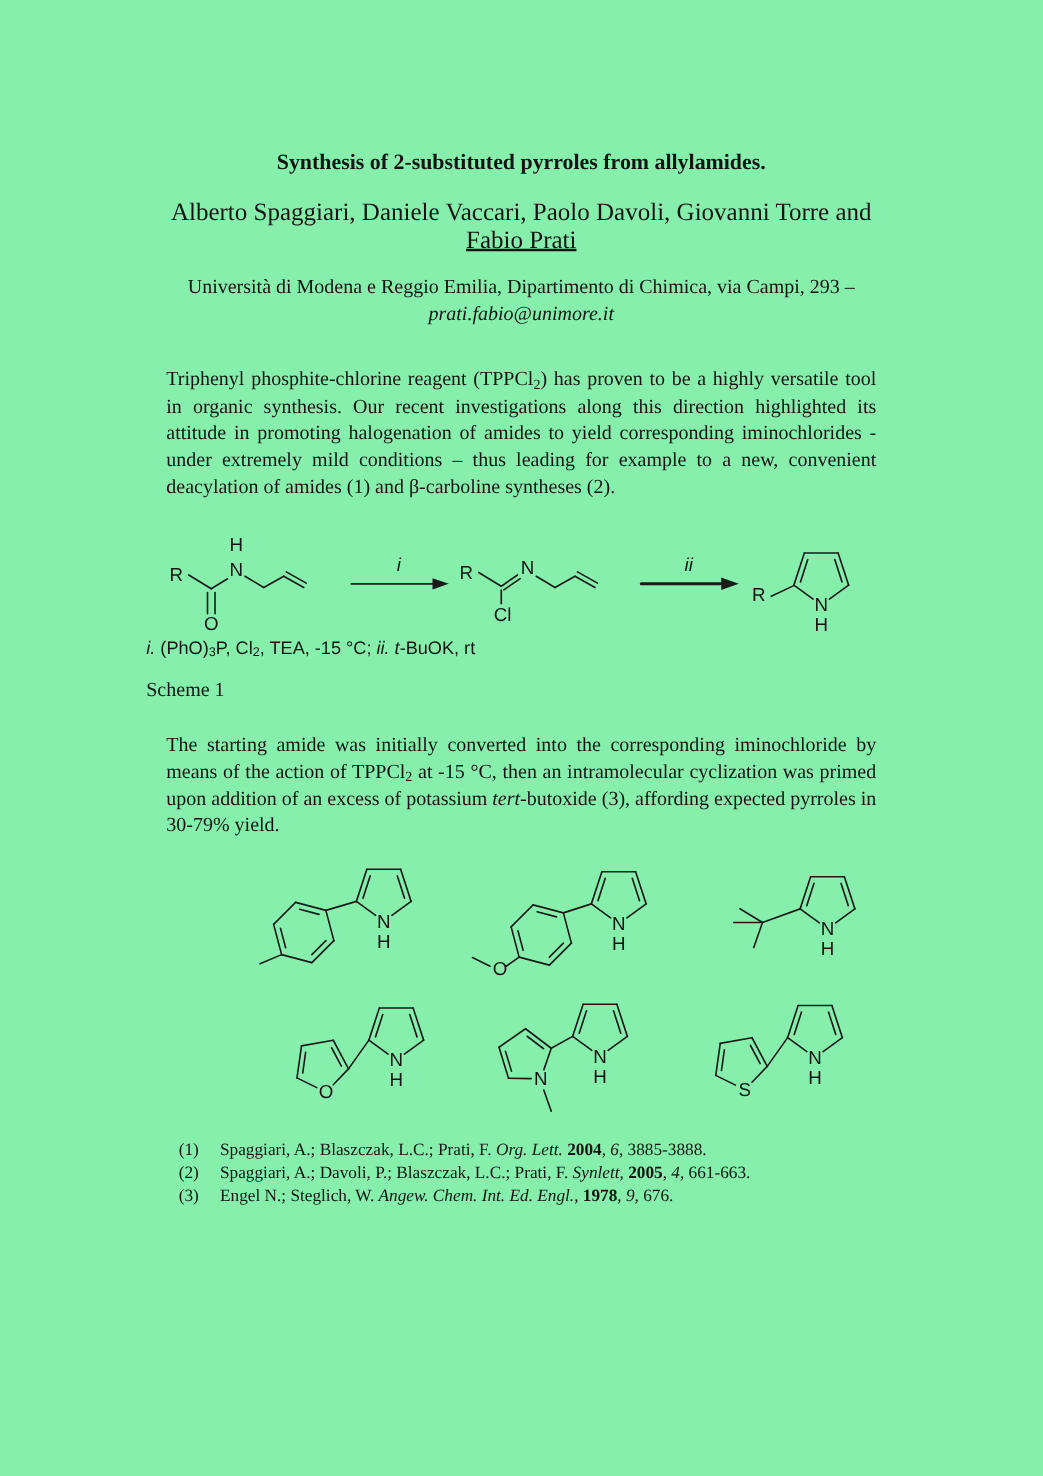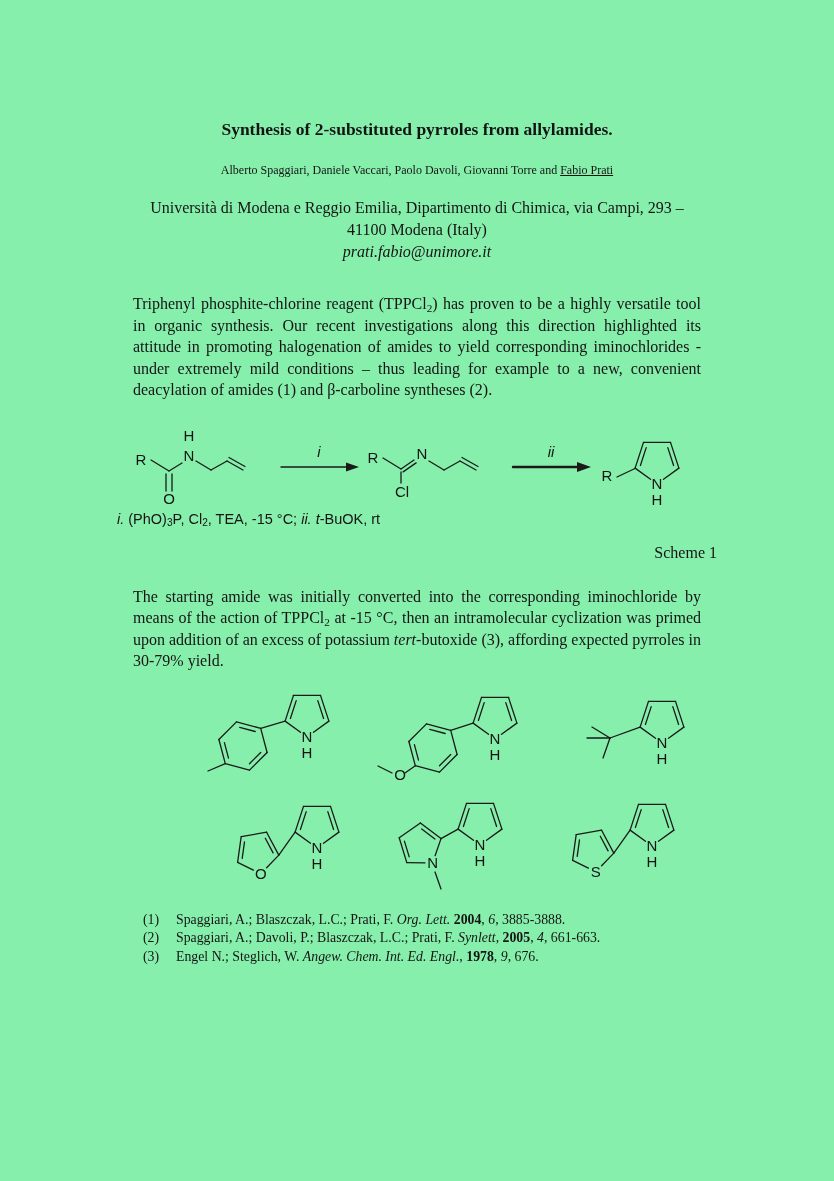--- a/index.html
+++ b/index.html
@@ -3,30 +3,30 @@
 <meta charset="utf-8">
 <style>
   html,body { margin:0; padding:0; background:#ffffff; }
   .page {
     position:relative; width:834px; height:1181px; background:#86efac;
     color:#141414; font-family:"Liberation Serif", serif; overflow:hidden;
   }
   .content { width:600px; margin:0 auto; box-sizing:border-box; padding-top:118px; }
 
   .title { margin:0; font-size:17.5px; font-weight:bold; text-align:center; line-height:22px; }
-  .authors { margin-top:19px; text-align:center; font-size:12px; line-height:22px; }
+  .authors { margin-top:19px; text-align:center; font-size:20px; line-height:22px; }
   .affiliation { margin-top:16px; text-align:center; font-size:16px; line-height:22px; }
   .email { font-style:italic; }
 
   .body-text { margin-top:30px; font-size:16px; line-height:21.5px; text-align:justify; }
   .body-text p { margin:16px; }
 
   .scheme-row { margin-top:18px; display:flex; justify-content:center; align-items:flex-start; }
   .conditions { margin-top:2px; text-align:left; font-family:"Liberation Sans", sans-serif; font-size:14.5px; line-height:20px; }
-  .scheme-caption { margin-top:13px; text-align:right; font-size:16px; line-height:22px; }
+  .scheme-caption { margin-top:13px; text-align:left; font-size:16px; line-height:22px; }
   .body-text2 { margin-top:22px; }
 
   .fig-row { display:flex; align-items:flex-start; }
   .fig-row1 { margin-top:6px; padding-left:78px; }
   .fig-row1 .gap1 { width:20px; flex:none; }
   .fig-row1 .gap2 { width:32px; flex:none; }
   .fig-row2 { margin-top:2px; padding-left:100px; }
   .fig-row2 .gap1 { width:28px; flex:none; }
   .fig-row2 .gap2 { width:35px; flex:none; }
 
@@ -101,21 +101,20 @@
 
 <div class="page">
   <div class="content">
 
     <h1 class="title">Synthesis of 2-substituted pyrroles from allylamides.</h1>
 
     <div class="authors"><span>Alberto Spaggiari, Daniele Vaccari, Paolo Davoli, Giovanni Torre and </span><span class="u">Fabio Prati</span></div>
 
     <div class="affiliation">
       <div>Università di Modena e Reggio Emilia, Dipartimento di Chimica, via Campi, 293 –</div>
-      <div>41100 Modena (Italy)</div>
       <div class="email">prati.fabio@unimore.it</div>
     </div>
 
     <div class="body-text">
       <p><span>Triphenyl phosphite-chlorine reagent (TPPCl</span><sub>2</sub><span>) has proven to be a highly versatile tool in organic synthesis. Our recent investigations along this direction highlighted its attitude in promoting halogenation of amides to yield corresponding iminochlorides - under extremely mild conditions – thus leading for example to a new, convenient deacylation of amides (1) and β-carboline syntheses (2).</span></p>
     </div>
 
     <div class="scheme-row">
 
       <svg class="struct" width="150" height="88" viewBox="0 0 150 88">

